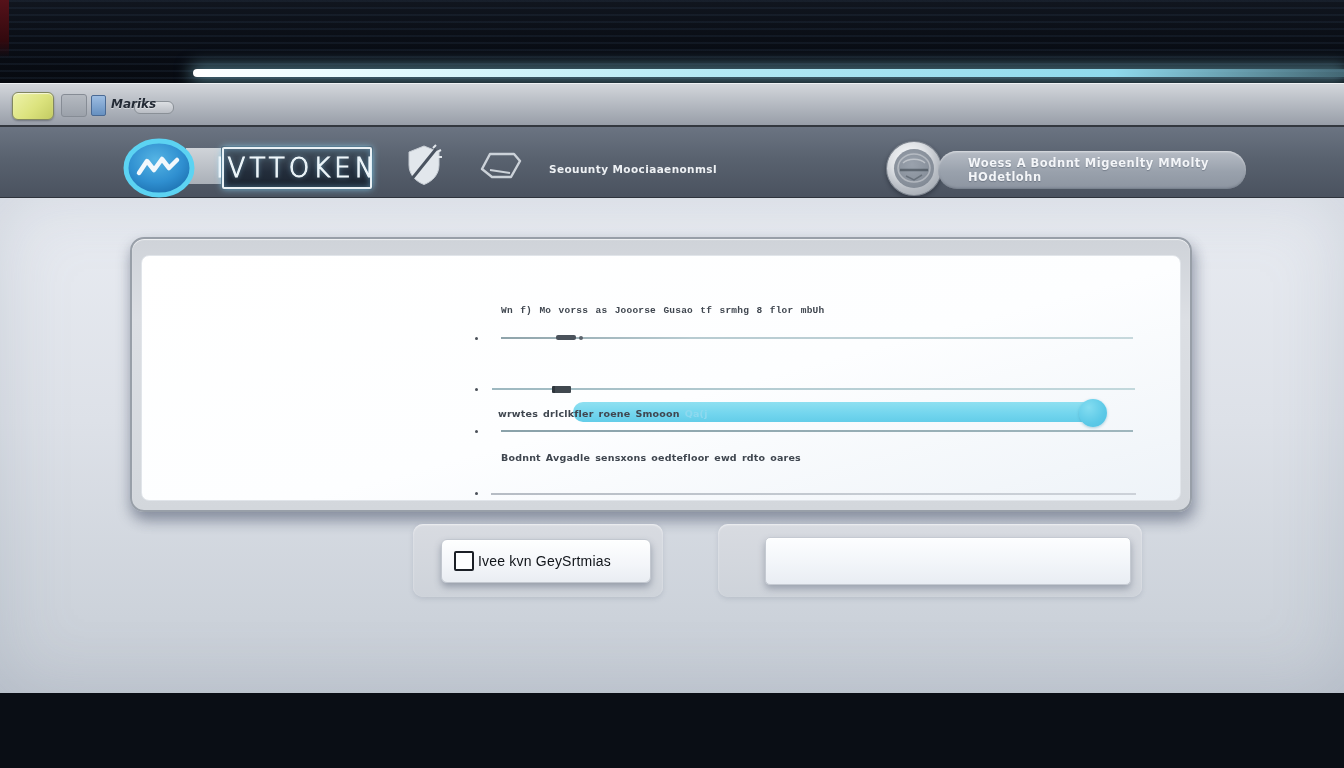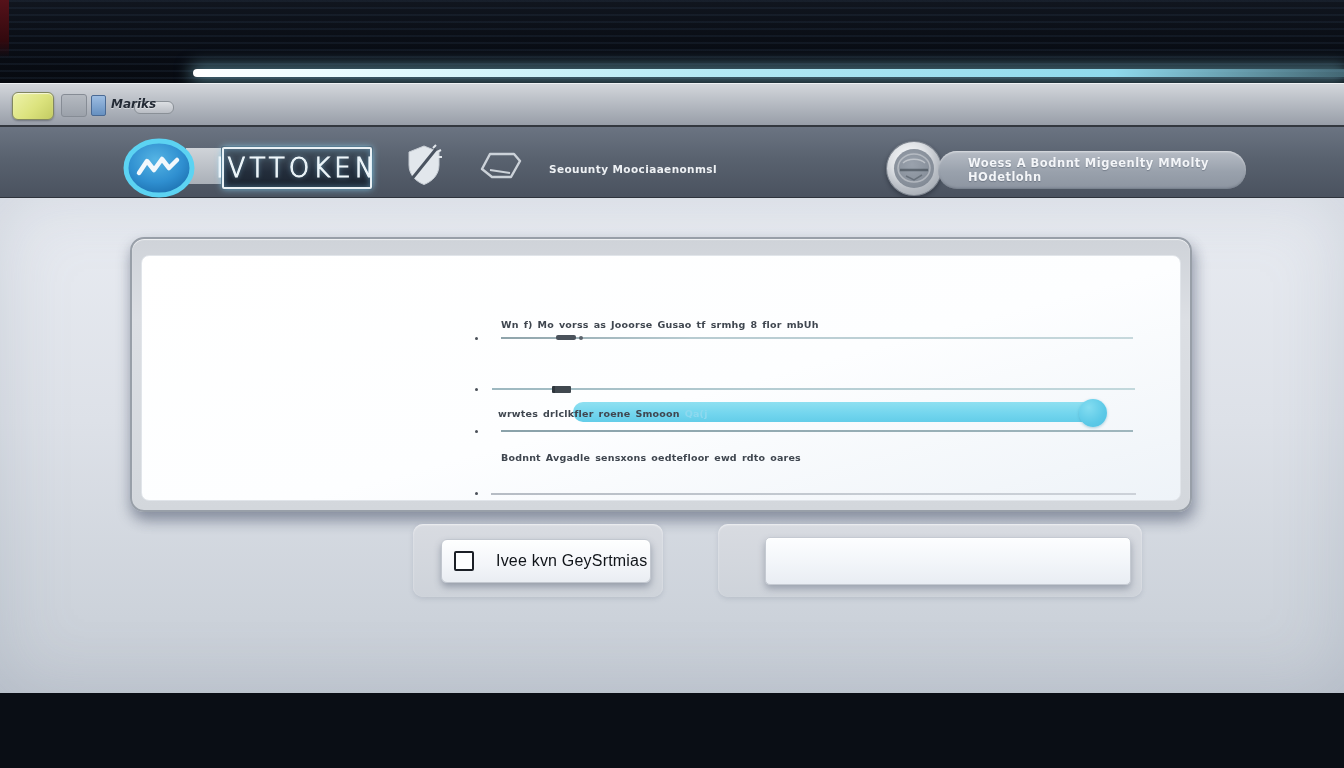--- a/index.html
+++ b/index.html
@@ -128,21 +128,21 @@
     border: 1px solid #e1e5ea;
   }
   .setting-label {
     font-size: 9.5px; font-weight: bold; color: #3f464f;
     letter-spacing: 0.2px; word-spacing: 1.5px; white-space: nowrap;
   }
   .label-suffix { color: #8ed9ef; }
   .bullet { width: 3px; height: 3px; border-radius: 50%; background: #4a5058; }
   .track-line { position: absolute; left: 0; right: 0; top: 2px; height: 2px; }
 
-  #row1-label { left: 359px; top: 63px; }
+  #row1-label { left: 359px; top: 49px; font-family: Liberation Mono, monospace; }
   #slider1 { left: 359px; top: 79px; width: 632px; height: 7px; }
   #slider1 .track-line { background: linear-gradient(90deg, #8ea3aa 0%, #b7cbd1 30%, #c6d8dc 100%); }
   #slider1-handle { position: absolute; top: 0; width: 20px; height: 5px; border-radius: 2px; background: #4a525b; }
   #slider1-dot { position: absolute; left: 12.4%; top: 1px; width: 4px; height: 4px; border-radius: 50%; background: #5a626b; }
   #bullet1 { left: 333px; top: 81px; }
 
   #row2-label { left: 359px; top: 101px; }
   #slider2 { left: 350px; top: 129px; width: 643px; height: 8px; }
   #slider2 .track-line { top: 3px; background: linear-gradient(90deg, #9db8c0 0%, #b4ccd2 40%, #c2d8dc 100%); }
   #slider2-handle { position: absolute; top: 1px; width: 19px; height: 5px; border-radius: 1px; background: #40484f; border-left: 3px solid #2e353c; height: 7px; }
@@ -179,22 +179,22 @@
     background: linear-gradient(180deg, #feffff 0%, #f3f5f9 60%, #e9edf2 100%);
     border: 1px solid #c2c7cf;
     box-shadow: 0 4px 7px rgba(80,90,110,0.45), inset 0 1px 0 #ffffff;
     display: flex; align-items: center; padding-left: 12px; cursor: pointer;
   }
   #checkbox {
     width: 20px; height: 20px; border: 2.5px solid #1b1f26; border-radius: 2px;
     background: #fdfeff; flex: 0 0 auto;
   }
   #checkbox-label {
-    margin-left: 22px; font-family: "Liberation Sans", sans-serif;
-    font-size: 16px; color: #101419; letter-spacing: 0.2px; white-space: nowrap;
+    margin-left: 4px; font-family: "Liberation Sans", sans-serif;
+    font-size: 14px; color: #101419; letter-spacing: 0.2px; white-space: nowrap;
   }
   #secondary-button {
     left: 47px; top: 13px; width: 366px; height: 48px; border-radius: 5px;
     background: linear-gradient(180deg, #fdfeff 0%, #f2f5f9 55%, #e9edf3 100%);
     border: 1px solid #c5cad2;
     box-shadow: 0 4px 7px rgba(80,90,110,0.4), inset 0 1px 0 #ffffff;
     cursor: pointer;
   }
 
   

